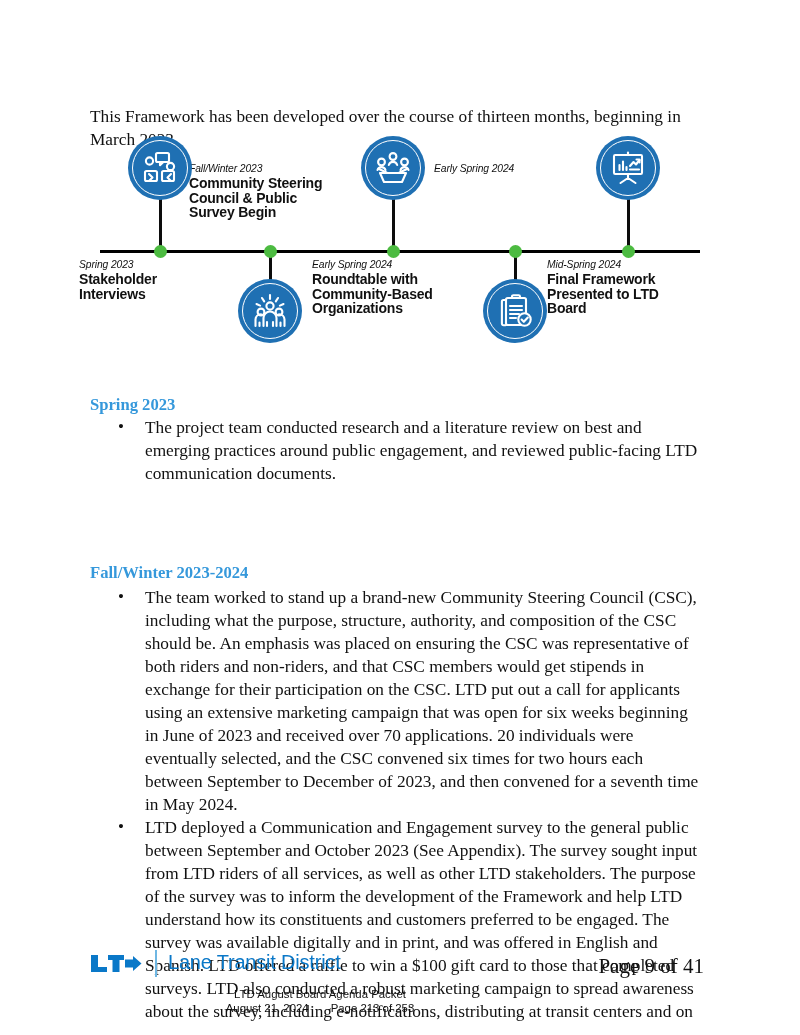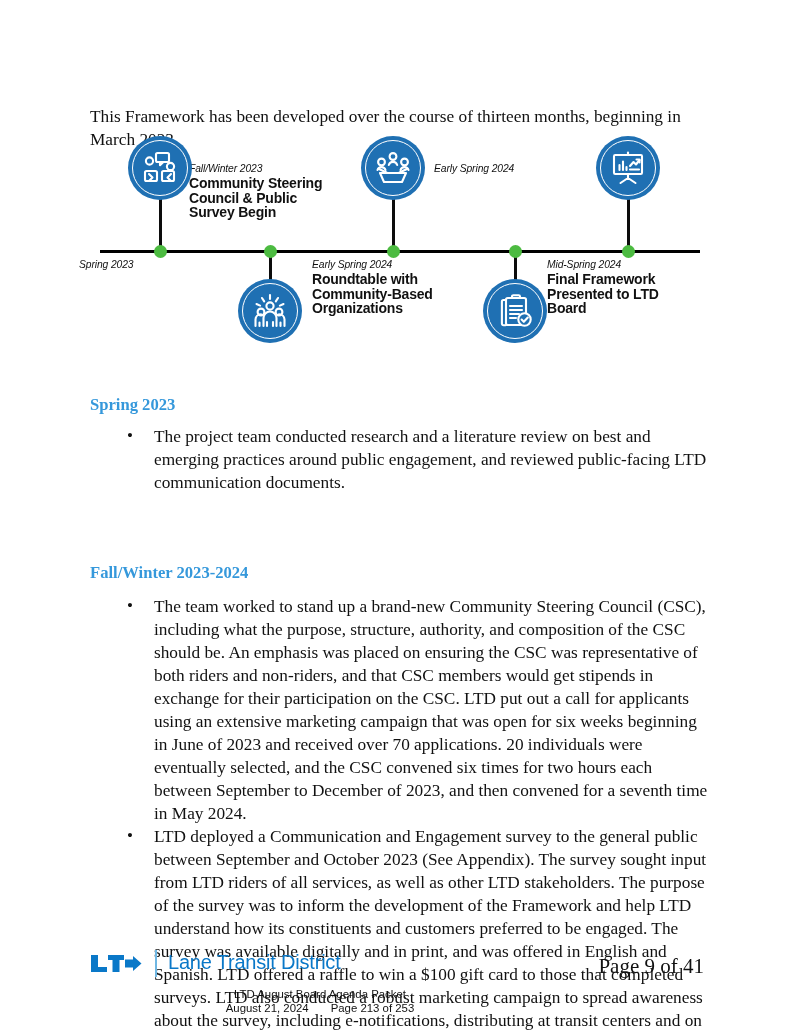--- a/index.html
+++ b/index.html
@@ -131,21 +131,21 @@
     left: 90px;
     font-family: "Liberation Serif", serif;
     font-size: 16.6px;
     color: #3598DB;
     line-height: 20px;
   }
   .bullets {
     position: absolute;
     left: 90px;
     width: 614px;
-    margin: 9px;
+    margin: 0;
     padding: 0;
     list-style: none;
   }
   .bullets li {
     position: relative;
     padding-left: 55px;
     font-size: 17.3px;
     line-height: 23px;
     color: #111111;
     margin-bottom: 0;
@@ -239,20 +239,24 @@
           <circle cx="9.5" cy="13" r="3.6"></circle>
           <circle cx="30.5" cy="18.5" r="3.6"></circle>
           <rect x="5" y="23" width="12" height="10" rx="1.5"></rect>
           <path d="M9 26 l3.5 3.5 l-3.5 3.5"></path>
           <rect x="22" y="23" width="12" height="10" rx="1.5"></rect>
           <path d="M31 26 l-3.5 3.5 l3.5 3.5"></path>
         </svg>
       </div>
       <div class="lbl below">
         <div class="season">Spring 2023</div>
+        <div class="title">
+          <div>Stakeholder</div>
+          <div>Interviews</div>
+        </div>
       </div>
     </div>
 
     <div class="node" style="left:180px;">
       <div class="stem down"></div>
       <div class="dot"></div>
       <div class="circ below">
         <svg viewBox="0 0 40 40" fill="none" stroke="#ffffff" stroke-width="2.1" stroke-linecap="round" stroke-linejoin="round">
           <path d="M20 4 v4 M12 7 l2.2 3.4 M28 7 l-2.2 3.4 M6.5 13 l3.6 1.6 M33.5 13 l-3.6 1.6"></path>
           <circle cx="20" cy="15" r="3.6"></circle>

